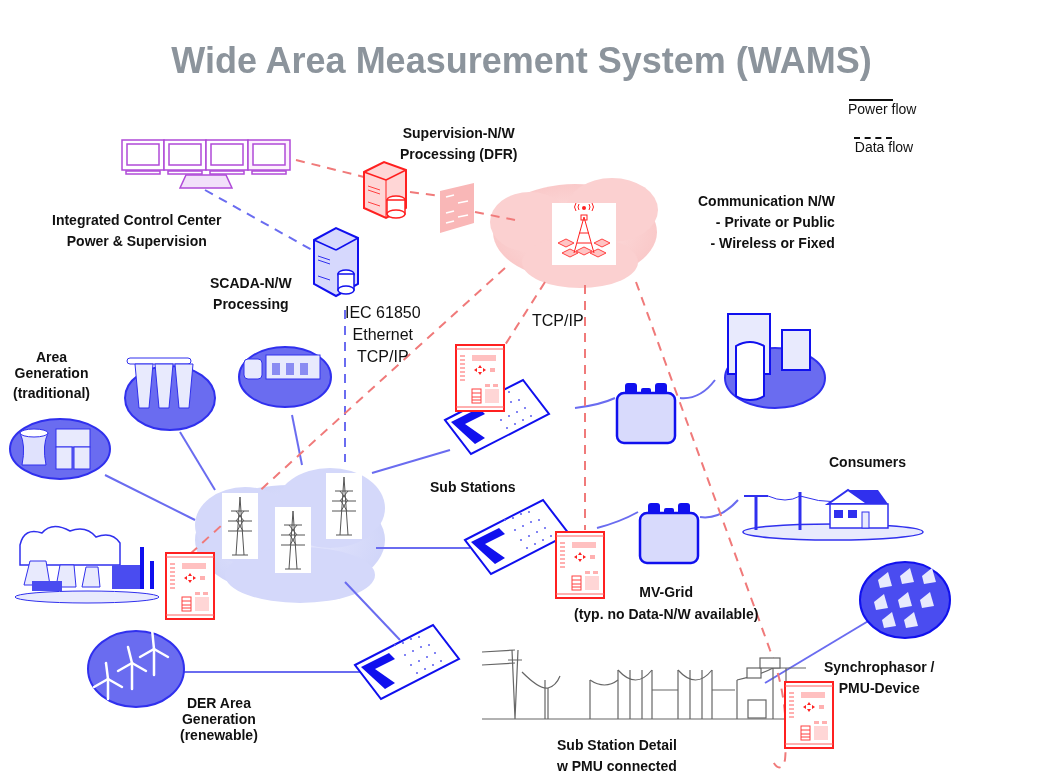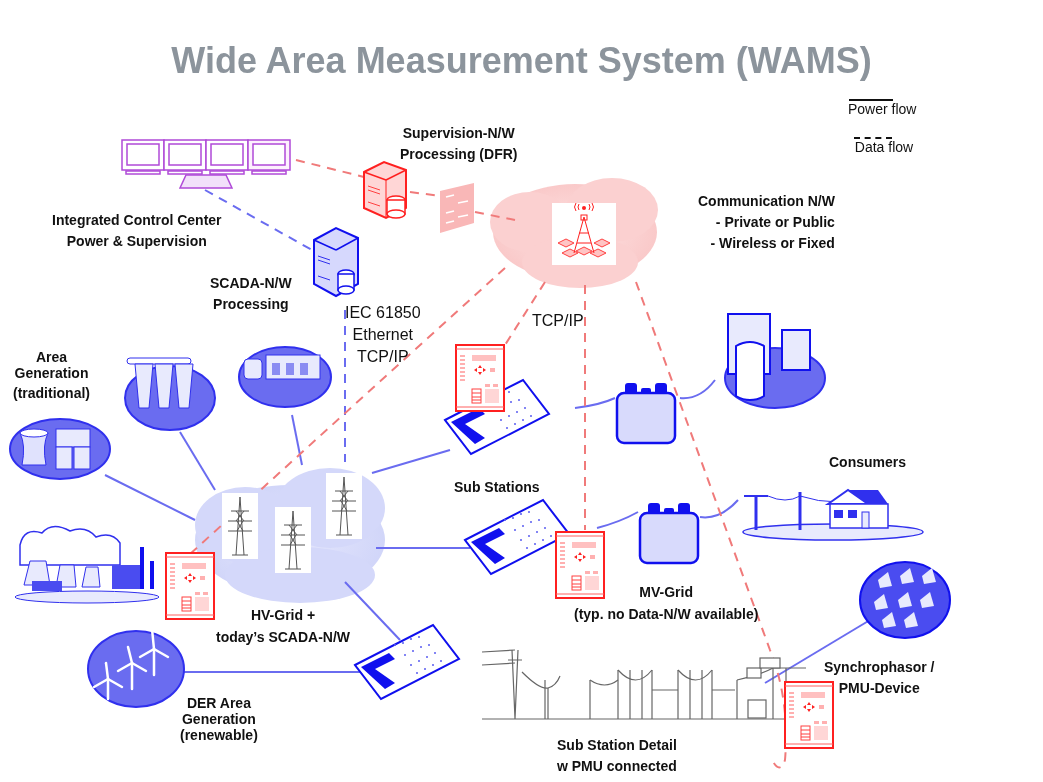--- a/index.html
+++ b/index.html
@@ -387,26 +387,22 @@
   <div class="lbl left" style="left:698px; top:193px;">
     <div>Communication N/W</div>
     <div style="margin-top:4px;">- Private or Public</div>
     <div style="margin-top:4px;">- Wireless or Fixed</div>
   </div>
   <div class="lbl" style="left:13px; top:349px; line-height:16px;">
     <div>Area</div>
     <div>Generation</div>
     <div style="margin-top:4px;">(traditional)</div>
   </div>
-  <div class="lbl" style="left:430px; top:479px;margin-left:24px;">Sub Stations</div>
+  <div class="lbl" style="left:430px; top:479px;">Sub Stations</div>
   <div class="lbl" style="left:829px; top:454px;">Consumers</div>
-  <div class="lbl" style="left:216px; top:607px;">
-    <div>HV-Grid  +</div>
-    <div style="margin-top:5px;">today’s SCADA-N/W</div>
-  </div>
   <div class="lbl" style="left:574px; top:584px;">
     <div>MV-Grid</div>
     <div style="margin-top:5px;">(typ. no Data-N/W available)</div>
   </div>
   <div class="lbl" style="left:180px; top:695px; line-height:16px;">
     <div>DER Area</div>
     <div>Generation</div>
     <div>(renewable)</div>
   </div>
   <div class="lbl" style="left:824px; top:659px;">

